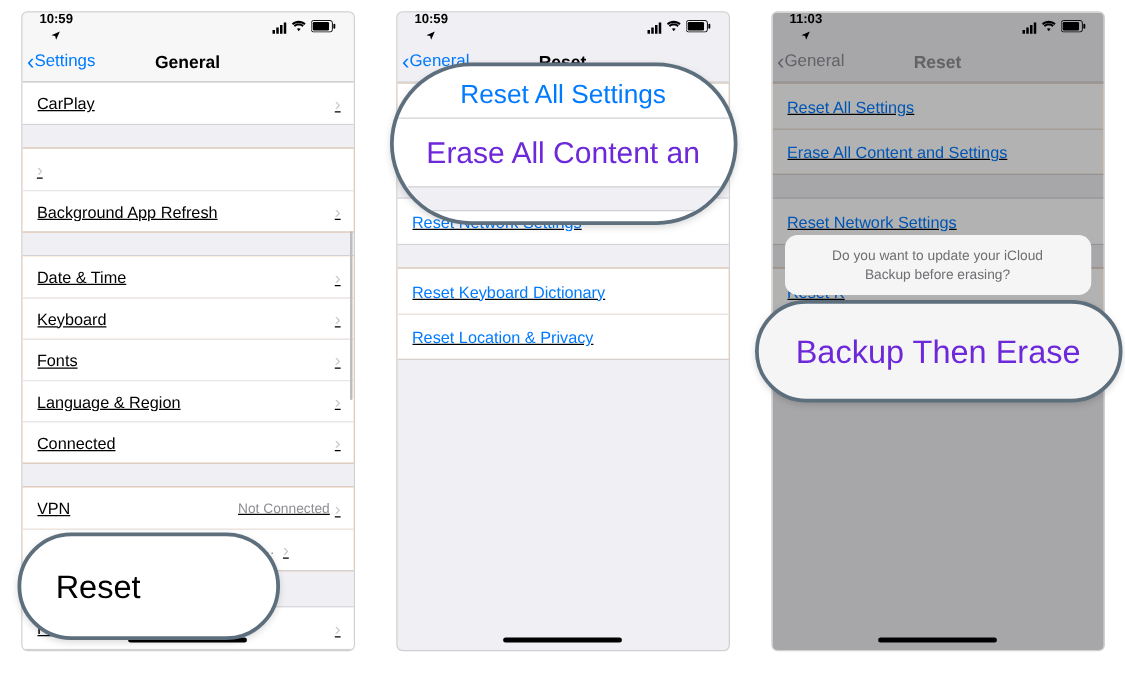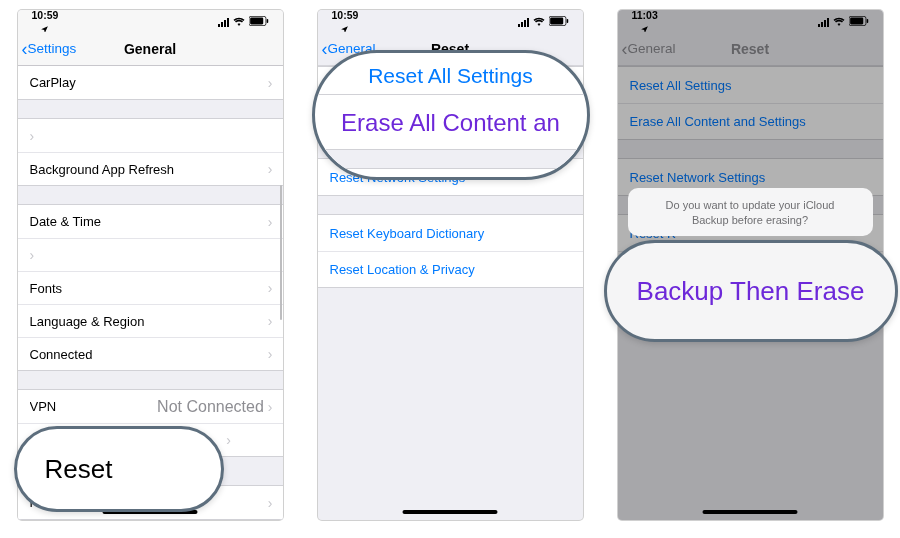--- a/index.html
+++ b/index.html
@@ -58,35 +58,35 @@
       color: #007aff;
       font-size: 13.5px;
     }
     .nav-back .chev {
       font-size: 18px;
       line-height: 1;
       margin-right: 0;
       font-weight: 400;
     }
     .list { background: #efeff4; }
-    .group { margin-top: 18px; background: #fdba74; border-top:0.5px solid #d1d1d6; border-bottom:0.5px solid #d1d1d6; }
+    .group { margin-top: 18px; background: #fdba74; border-top:0.5px solid #d1d1d6; border-bottom:0.5px solid #d1d1d6;text-decoration:underline; }
     .group.first { margin-top: 0; border-top:none;}
     .row {
       display: flex;
       align-items: center;
       min-height: 33px;
       padding: 0 10px 0 12px;
       font-size: 13px;
       color: #000;
       border-top: 0.5px solid #e5e5ea;
       background: #fff;
     }
     .row:first-child { border-top: none; }
     .row .label { flex: 1; white-space: nowrap; overflow: hidden; text-overflow: ellipsis;}
-    .row .detail { color: #8e8e93; font-size: 16px; margin-right:4px; white-space:nowrap; overflow:hidden; text-overflow:ellipsis; max-width:150px;}
+    .row .detail { color: #8e8e93; font-size: 11px; margin-right:4px; white-space:nowrap; overflow:hidden; text-overflow:ellipsis; max-width:150px;}
     .row .chev-r { color: #c7c7cc; font-size:14px; }
     .row.link { color: #007aff; }
     .row.tall { min-height: 36px; }
     .home-indicator {
       position: absolute;
       bottom: 6px;
       left: 50%;
       transform: translateX(-50%);
       width: 95px; height: 4px; border-radius: 3px; background: #000;
     }
@@ -202,20 +202,21 @@
         <span class="label">Background App Refresh</span>
             <span class="chev-r">›</span>
       </div>
     </div>
     <div class="group">
       <div class="row">
             <span class="label">Date &amp; Time</span>
             <span class="chev-r">›</span>
           </div>
       <div class="row">
+            <span class="label">Keyboard</span>
             <span class="chev-r">›</span>
           </div>
       <div class="row">
             <span class="label">Fonts</span>
             <span class="chev-r">›</span>
           </div>
       <div class="row">
             <span class="label">Language &amp; Region</span>
             <span class="chev-r">›</span>
           </div>
@@ -379,16 +380,16 @@
           </div>
     </div>
   </div>
   <div class="sheet-overlay"></div>
   <div class="sheet">
     <div class="sheet-msg">Do you want to update your iCloud Backup before erasing?</div>
   </div>
   <div class="home-indicator"></div>
 </div>
 
-<div class="callout" style="left:-14px; top:230px; width:294px; height:102px; background:#f5f5f6;">
+<div class="callout" style="left:-14px; top:230px; width:294px; height:82px; background:#f5f5f6;">
   <span class="big blue" style="font-size:26px; font-weight:500;">Backup Then Erase</span>
 </div>
 </div>
 
 </body></html>

